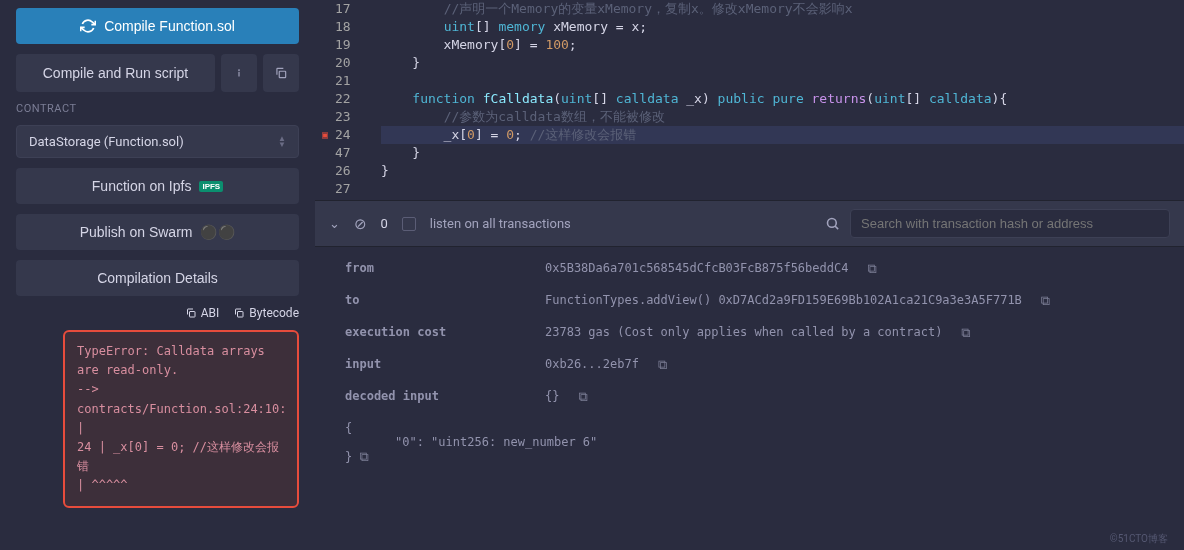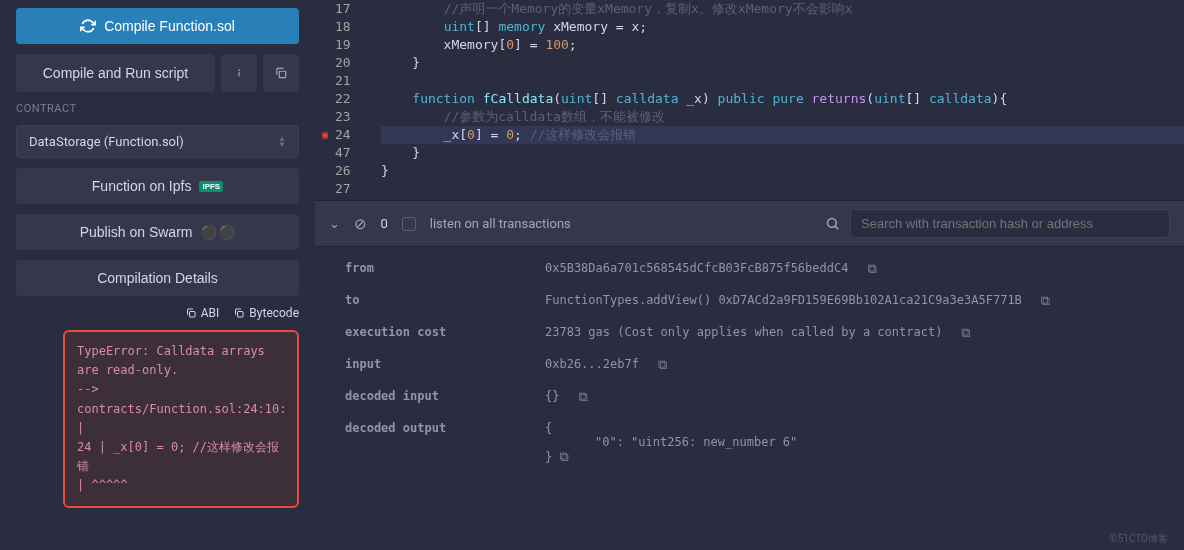--- a/index.html
+++ b/index.html
@@ -297,21 +297,20 @@
         </div>
     </div>
     <div class="tx-row">
       <div class="tx-key">decoded input</div>
       <div class="tx-val">
           <span>{}</span>
           <span class="copy-icon">⧉</span>
         </div>
     </div>
     <div class="tx-row">
-      <div class="tx-key">decoded output</div>
       <div class="tx-val">
         <div>
           <div class="json-line">{</div>
           <div class="json-indent">"0": "uint256: new_number 6"</div>
           <div class="json-line"><span>}</span> <span class="copy-icon">⧉</span></div>
         </div>
       </div>
     </div>
   </div>
 </div>

